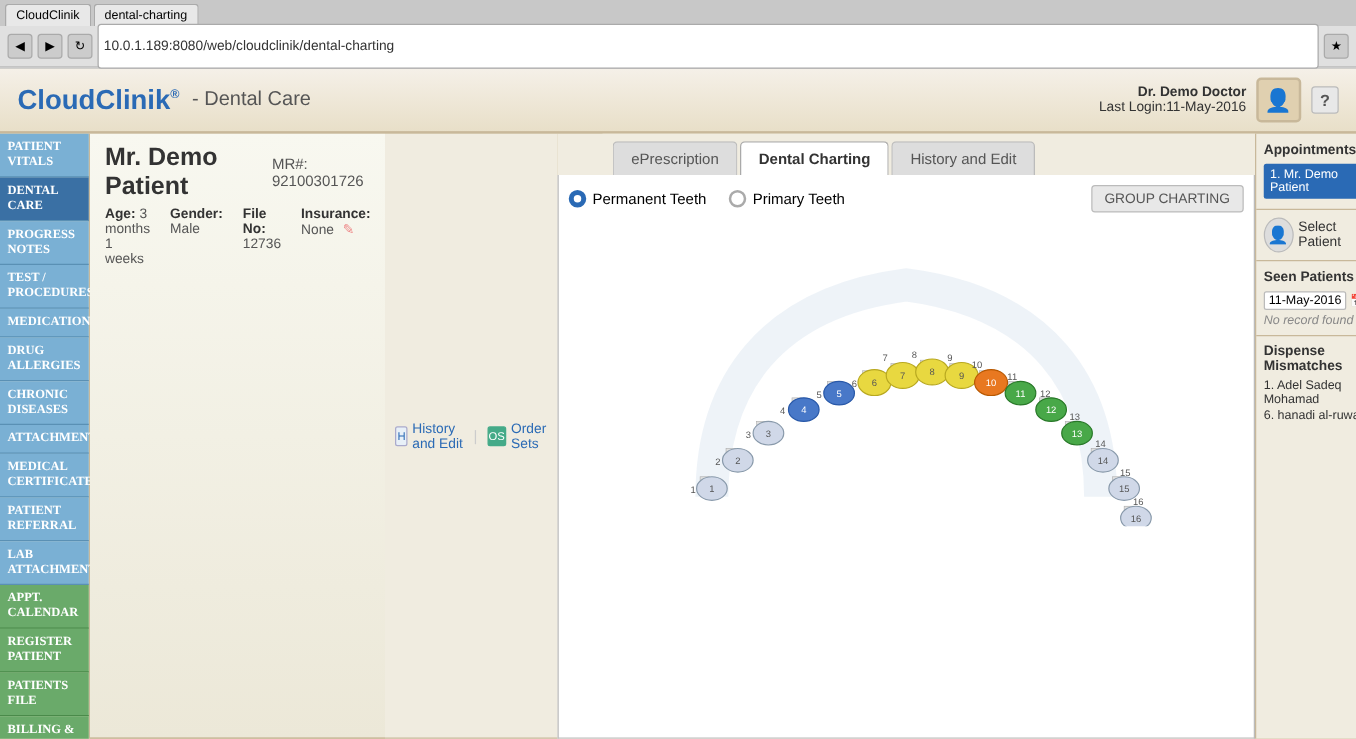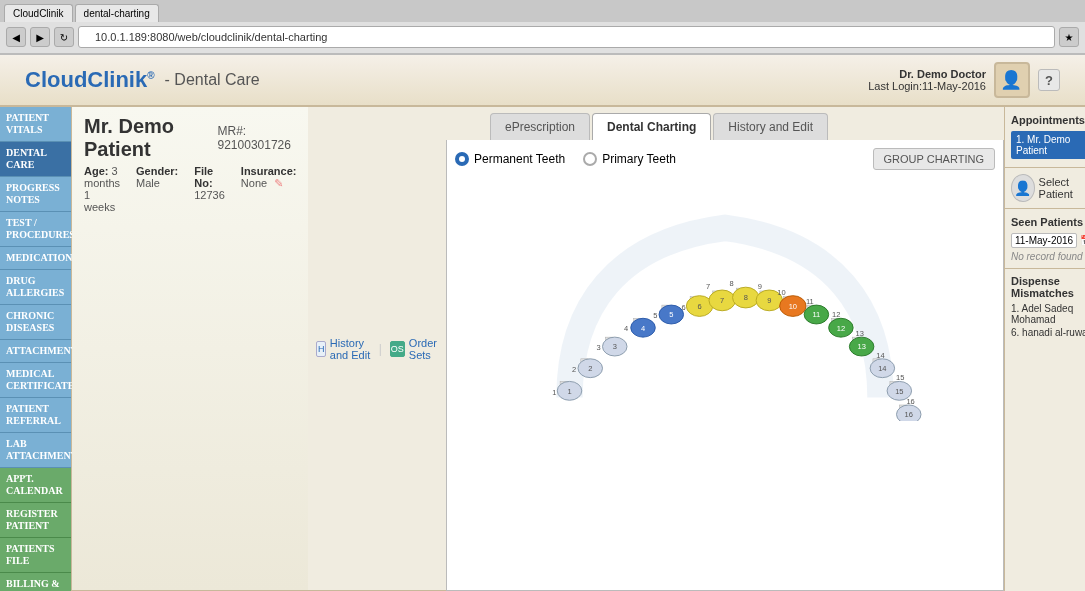--- a/index.html
+++ b/index.html
@@ -4,24 +4,24 @@
   <style>
     * { margin: 0; padding: 0; box-sizing: border-box; }
     body { font-family: Arial, sans-serif; font-size: 12px; background: #d4c9a8; width: 1085px; height: 591px; overflow: hidden; }
 
     
     .browser-chrome { background: #e8e8e8; height: 55px; border-bottom: 1px solid #bbb; display: flex; flex-direction: column; }
     .browser-tabs { height: 22px; background: #c8c8c8; display: flex; align-items: flex-end; padding: 0 4px; gap: 2px; }
     .browser-tab { height: 18px; background: #e8e8e8; border: 1px solid #aaa; border-bottom: none; padding: 0 8px; font-size: 10px; display: flex; align-items: center; border-radius: 3px 3px 0 0; }
     .browser-toolbar { height: 33px; background: #e0e0e0; display: flex; align-items: center; padding: 0 6px; gap: 4px; border-bottom: 1px solid #bbb; }
     .browser-btn { width: 20px; height: 20px; background: #ccc; border: 1px solid #aaa; border-radius: 3px; cursor: pointer; font-size: 10px; display: flex; align-items: center; justify-content: center; }
-    .address-bar { flex: 1; height: 22px; background: white; border: 1px solid #aaa; border-radius: 3px; padding: 0 16px; font-size: 11px; display: flex; align-items: center; color: #333; }
-
-    
-    .app-header { background: linear-gradient(to bottom, #f5f0e8, #e8dfc8); height: 52px; display: flex; align-items: center; justify-content: space-between; padding: 0 25px; border-bottom: 2px solid #c8b89a; }
+    .address-bar { flex: 1; height: 36px; background: white; border: 1px solid #aaa; border-radius: 3px; padding: 0 4px; font-size: 11px; display: flex; align-items: center; color: #333; }
+
+    
+    .app-header { background: linear-gradient(to bottom, #f5f0e8, #e8dfc8); height: 52px; display: flex; align-items: center; justify-content: space-between; padding: 0 14px; border-bottom: 2px solid #c8b89a; }
     .logo-area { display: flex; align-items: center; gap: 4px; }
     .logo-text { font-size: 22px; font-weight: bold; color: #2a6ab5; }
     .logo-sup { font-size: 10px; color: #2a6ab5; vertical-align: super; }
     .logo-subtitle { font-size: 16px; color: #555; margin-left: 6px; }
     .header-right { display: flex; align-items: center; gap: 8px; }
     .doctor-info { text-align: right; font-size: 11px; color: #333; }
     .doctor-name { font-weight: bold; }
     .avatar-box { width: 36px; height: 36px; background: #e0d0b0; border: 2px solid #c8b89a; border-radius: 4px; overflow: hidden; display: flex; align-items: center; justify-content: center; font-size: 18px; color: #8a7a5a; }
     .help-btn { width: 22px; height: 22px; background: #e8e8e8; border: 1px solid #bbb; border-radius: 3px; display: flex; align-items: center; justify-content: center; font-weight: bold; font-size: 13px; color: #555; cursor: pointer; }
 

